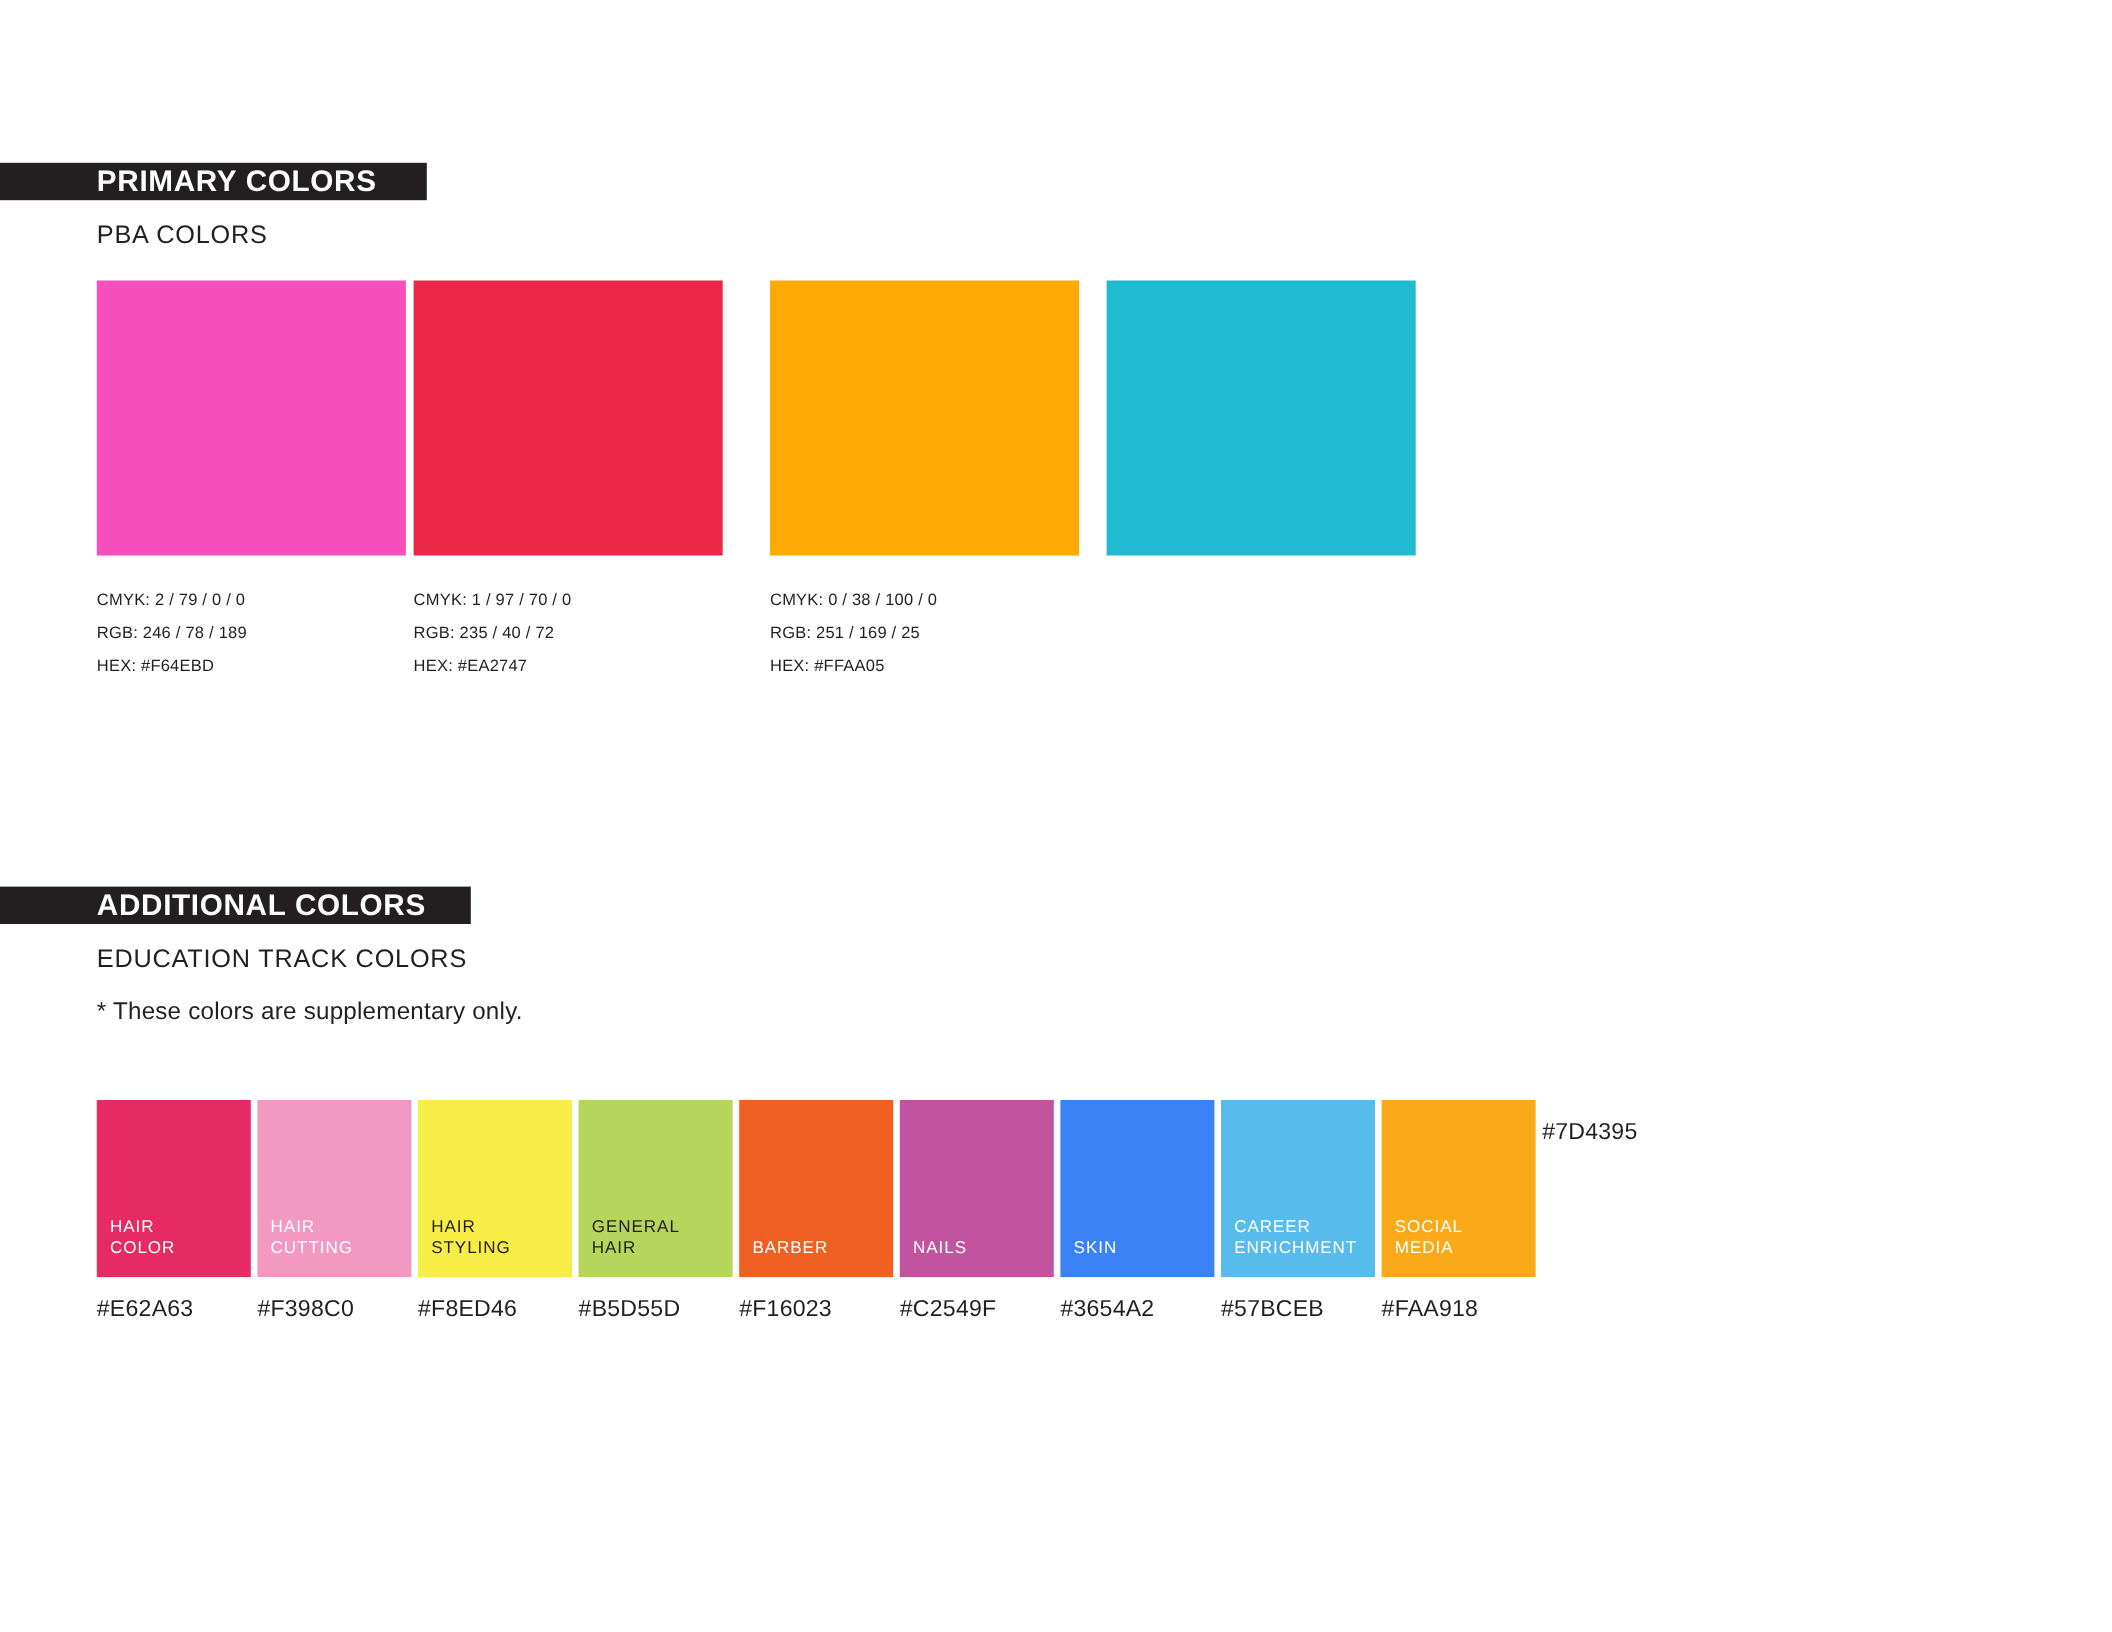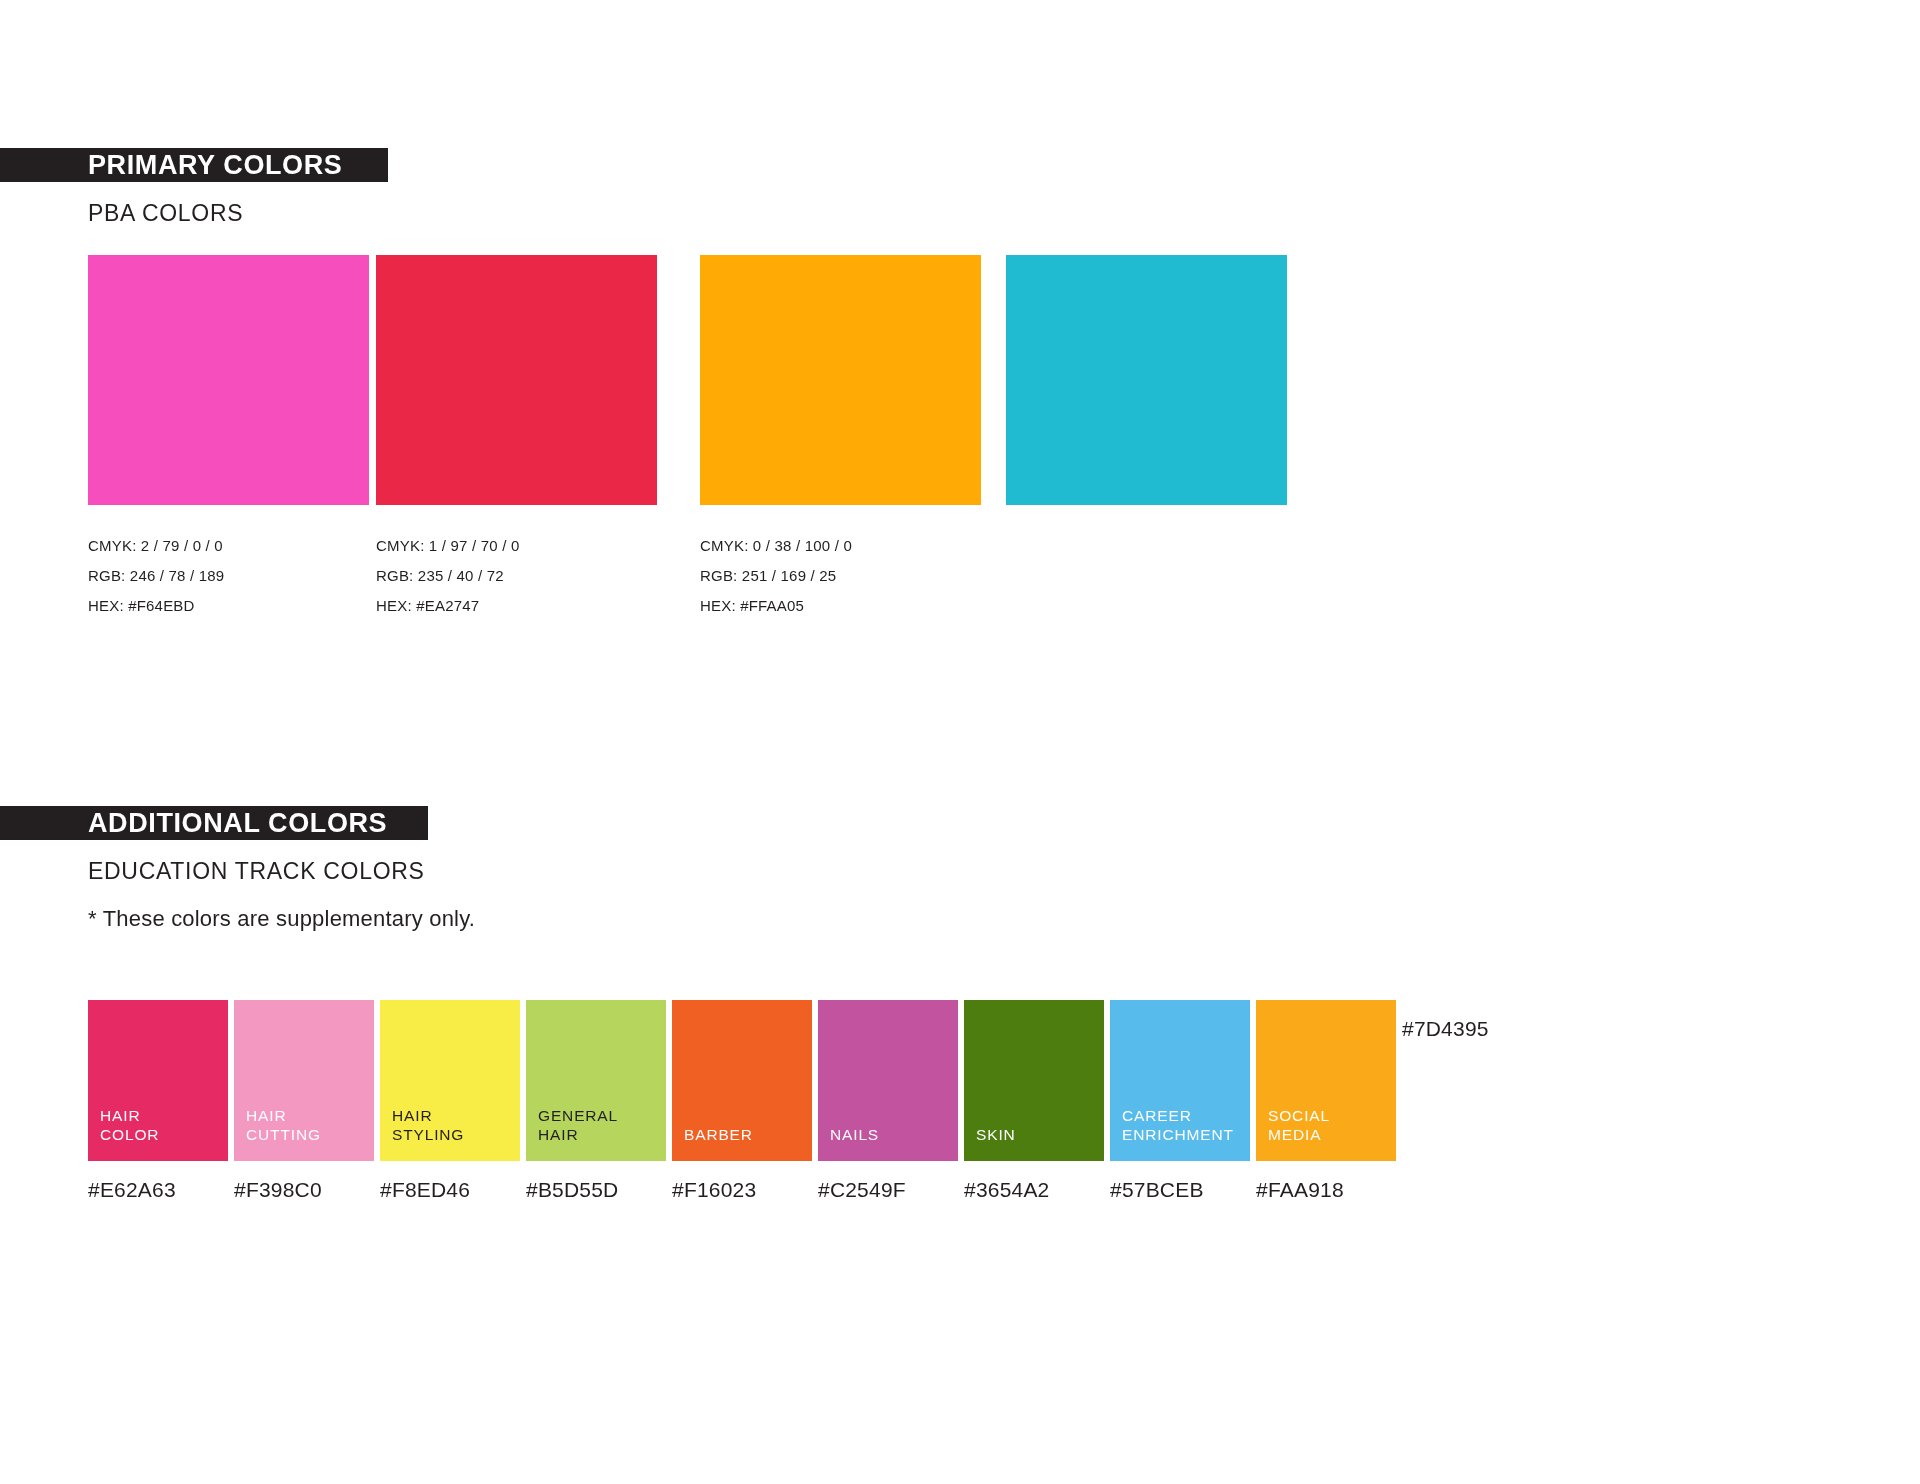--- a/index.html
+++ b/index.html
@@ -205,21 +205,21 @@
         </div>
         <div class="track-hex">#F16023</div>
       </div>
       <div class="track-item" style="left: 730px; width: 140px;">
         <div class="track-chip" style="background: rgb(194, 84, 159); width: 140px;">
           <div class="track-label" style="color: rgb(255, 255, 255);">NAILS</div>
         </div>
         <div class="track-hex">#C2549F</div>
       </div>
       <div class="track-item" style="left: 876px; width: 140px;">
-        <div class="track-chip" style="background: #4d7c0f; width: 140px;">
+        <div class="track-chip" style="background: #3b82f6; width: 140px;">
           <div class="track-label" style="color: rgb(255, 255, 255);">SKIN</div>
         </div>
         <div class="track-hex">#3654A2</div>
       </div>
       <div class="track-item" style="left: 1022px; width: 140px;">
         <div class="track-chip" style="background: rgb(87, 188, 235); width: 140px;">
           <div class="track-label" style="color: rgb(255, 255, 255);">CAREER
 ENRICHMENT</div>
         </div>
         <div class="track-hex">#57BCEB</div>

